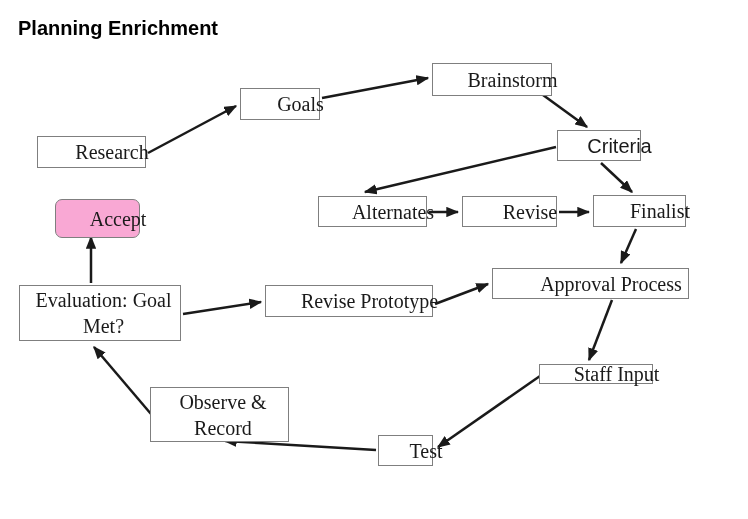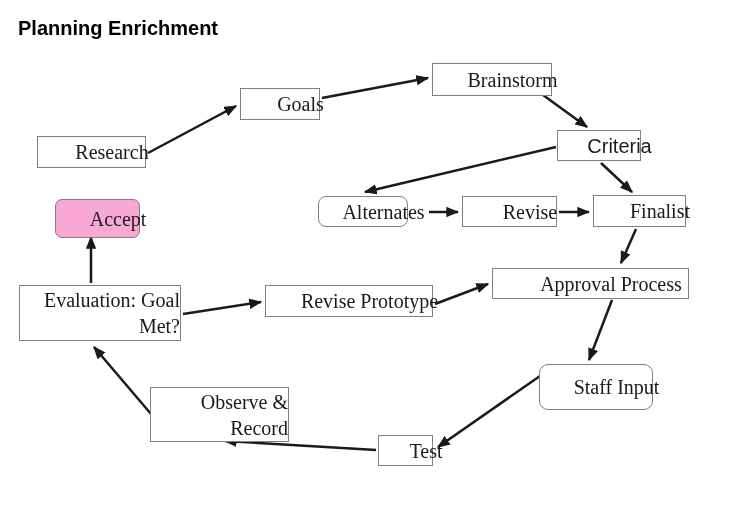--- a/index.html
+++ b/index.html
@@ -56,21 +56,21 @@
     font-size: 20px;
     color: #1a1a1a;
     line-height: 26px;
     white-space: nowrap;
     padding-left: 41px;
   }
   .node.sans {
     font-family: "Liberation Sans", sans-serif;
   }
   .node.multiline {
-    align-items: flex-end;
+    align-items: center;
     justify-content: flex-start;
     padding: 1px 0 4px 7px;
   }
 </style>
 </head>
 <body>
 
 <div class="page">
   <h1 class="title">Planning Enrichment</h1>
 
@@ -103,33 +103,33 @@
       </div>
       <div class="node" style="left: 240px; top: 88px; width: 80px; height: 32px; border-color: rgb(127, 127, 127); background: rgb(255, 255, 255);">
         <div class="node-line">Goals</div>
       </div>
       <div class="node" style="left: 432px; top: 63px; width: 120px; height: 33px; border-color: rgb(127, 127, 127); background: rgb(255, 255, 255);">
         <div class="node-line">Brainstorm</div>
       </div>
       <div class="node sans" style="left: 557px; top: 130px; width: 84px; height: 31px; border-color: rgb(127, 127, 127); background: rgb(255, 255, 255);">
         <div class="node-line">Criteria</div>
       </div>
-      <div class="node" style="left: 318px; top: 196px; width: 90px; height: 31px; border-color: rgb(127, 127, 127); background: rgb(255, 255, 255); border-radius: 8px;">
+      <div class="node" style="left: 318px; top: 196px; width: 109px; height: 31px; border-color: rgb(127, 127, 127); background: rgb(255, 255, 255);">
         <div class="node-line">Alternates</div>
       </div>
       <div class="node" style="left: 462px; top: 196px; width: 95px; height: 31px; border-color: rgb(127, 127, 127); background: rgb(255, 255, 255);">
         <div class="node-line">Revise</div>
       </div>
       <div class="node" style="left: 593px; top: 195px; width: 93px; height: 32px; border-color: rgb(127, 127, 127); background: rgb(255, 255, 255);">
         <div class="node-line">Finalist</div>
       </div>
       <div class="node" style="left: 492px; top: 268px; width: 197px; height: 31px; border-color: rgb(127, 127, 127); background: rgb(255, 255, 255);">
         <div class="node-line">Approval Process</div>
       </div>
-      <div class="node" style="left: 539px; top: 364px; width: 114px; height: 46px; border-color: rgb(127, 127, 127); background: rgb(255, 255, 255); border-radius: 9px;">
+      <div class="node" style="left: 539px; top: 364px; width: 114px; height: 20px; border-color: rgb(127, 127, 127); background: rgb(255, 255, 255);">
         <div class="node-line">Staff Input</div>
       </div>
       <div class="node" style="left: 378px; top: 435px; width: 55px; height: 31px; border-color: rgb(127, 127, 127); background: rgb(255, 255, 255);">
         <div class="node-line">Test</div>
       </div>
       <div class="node multiline" style="left: 150px; top: 387px; width: 139px; height: 55px; border-color: rgb(127, 127, 127); background: rgb(255, 255, 255);">
         <div class="node-line">Observe &amp;</div>
         <div class="node-line">Record</div>
       </div>
       <div class="node multiline" style="left: 19px; top: 285px; width: 162px; height: 56px; border-color: rgb(127, 127, 127); background: rgb(255, 255, 255);">

